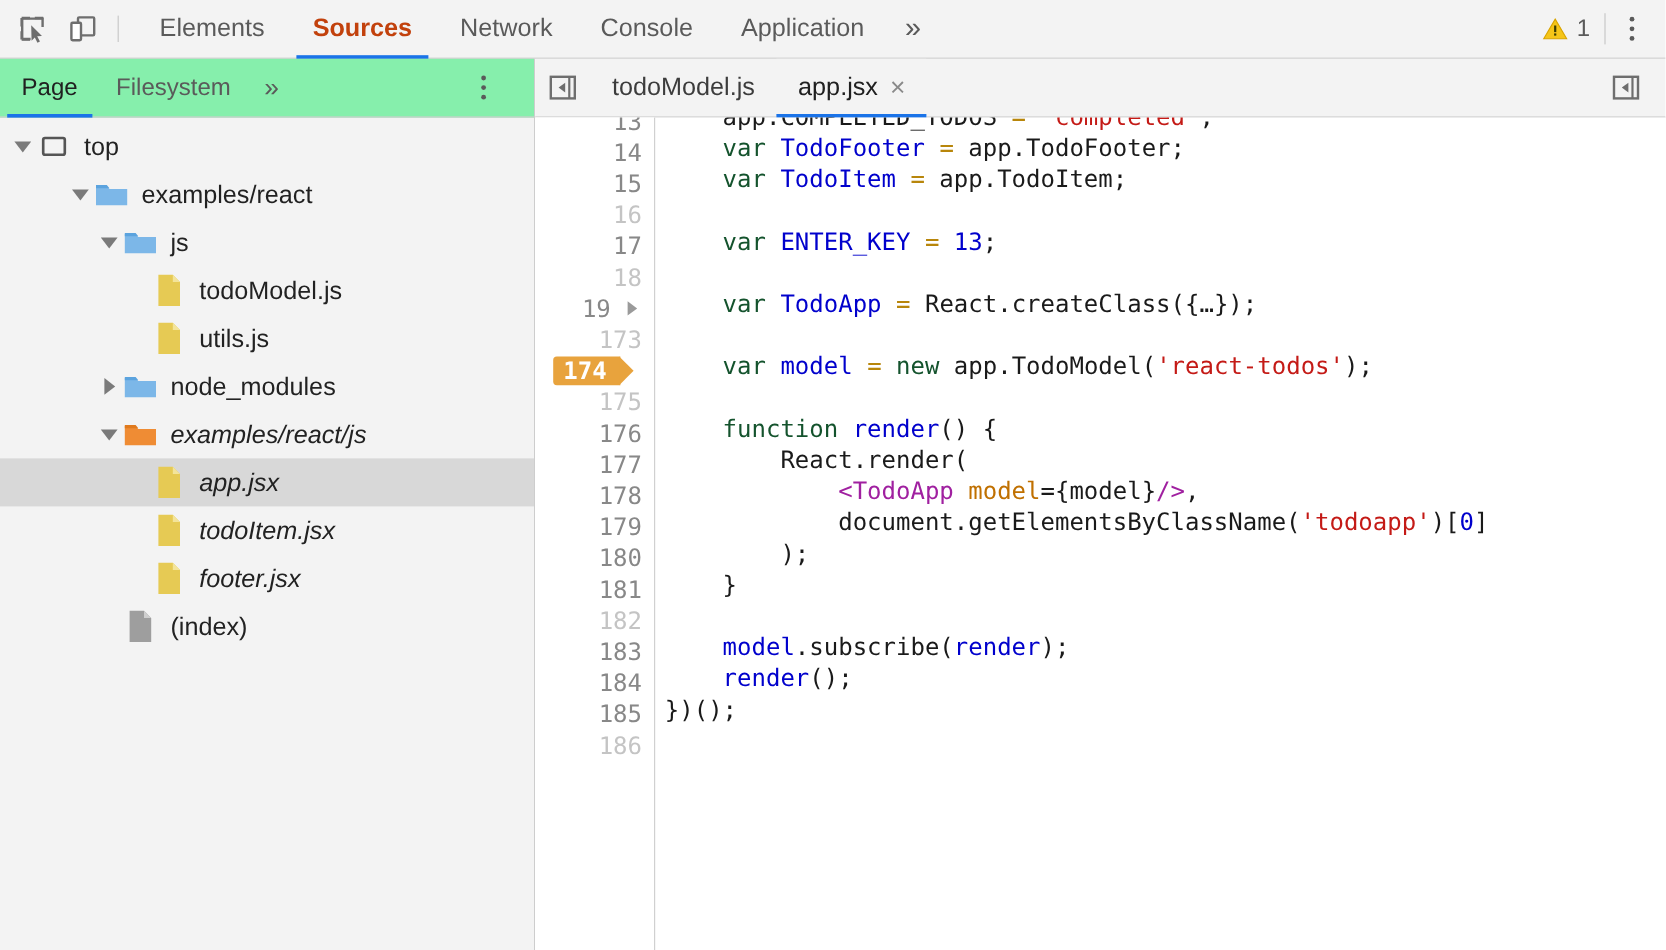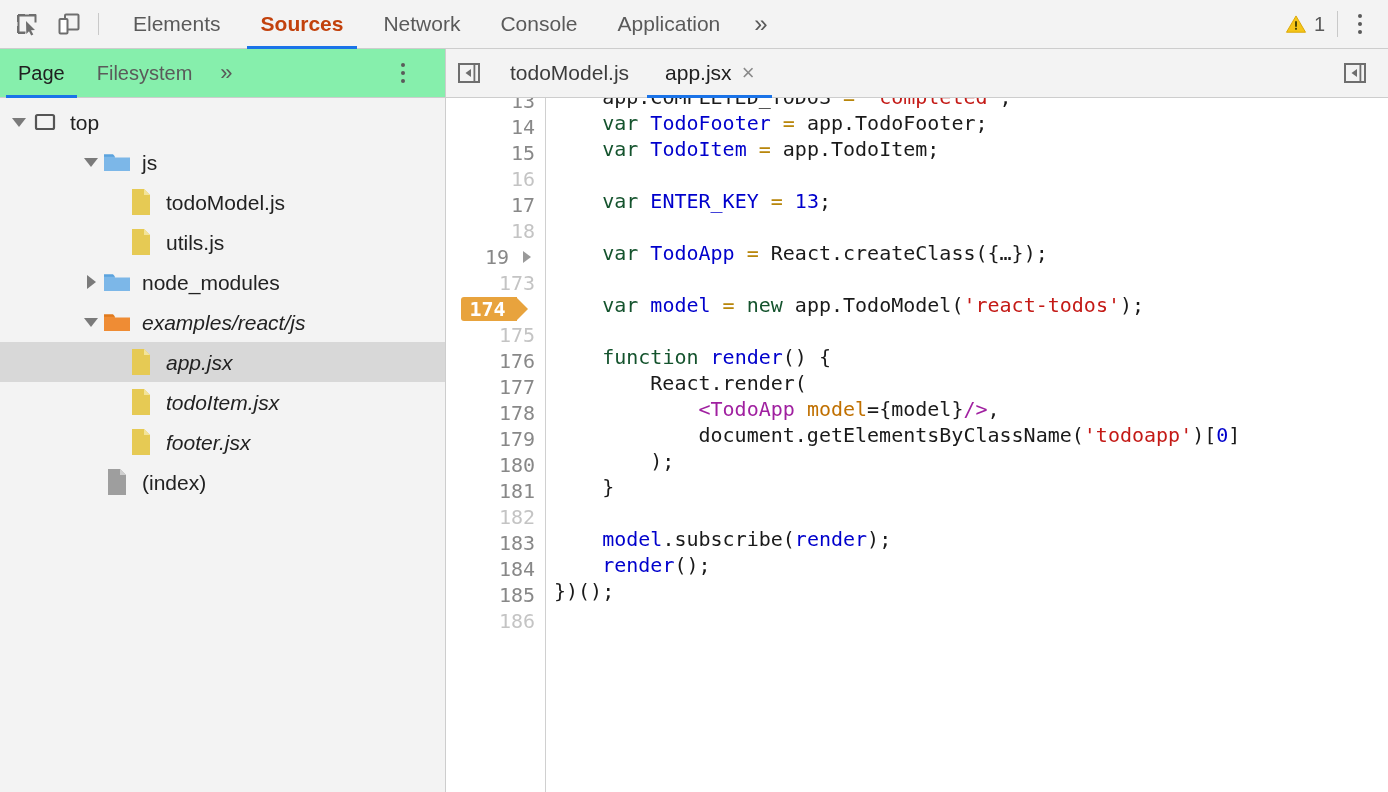--- a/index.html
+++ b/index.html
@@ -311,20 +311,33 @@
               <span></span>
             </div>
             <div class="ticon">
               <svg width="26" height="26" viewBox="0 0 26 26">
                 <rect x="4" y="6" width="18" height="14" rx="1.5" fill="none" stroke="#555" stroke-width="2.2"></rect>
               </svg>
             </div>
             <div class="tlabel">top</div>
           </div>
           <div class="tree-row">
+            <div style="width: 56px; min-width: 56px;"></div>
+            <div class="twisty open">
+              <span></span>
+            </div>
+            <div class="ticon">
+              <svg width="28" height="22" viewBox="0 0 28 22">
+                <path d="M1 4 h9 l2.2 2.6 h14.8 v13.4 h-26 Z" fill="#7cb7e8"></path>
+                <path d="M1 3.2 h9 l2.2 2.6 h-11.2 Z" fill="#5ba3de"></path>
+              </svg>
+            </div>
+            <div class="tlabel">examples/react</div>
+          </div>
+          <div class="tree-row">
             <div style="width: 80px; min-width: 80px;"></div>
             <div class="twisty open">
               <span></span>
             </div>
             <div class="ticon">
               <svg width="28" height="22" viewBox="0 0 28 22">
                 <path d="M1 4 h9 l2.2 2.6 h14.8 v13.4 h-26 Z" fill="#7cb7e8"></path>
                 <path d="M1 3.2 h9 l2.2 2.6 h-11.2 Z" fill="#5ba3de"></path>
               </svg>
             </div>

